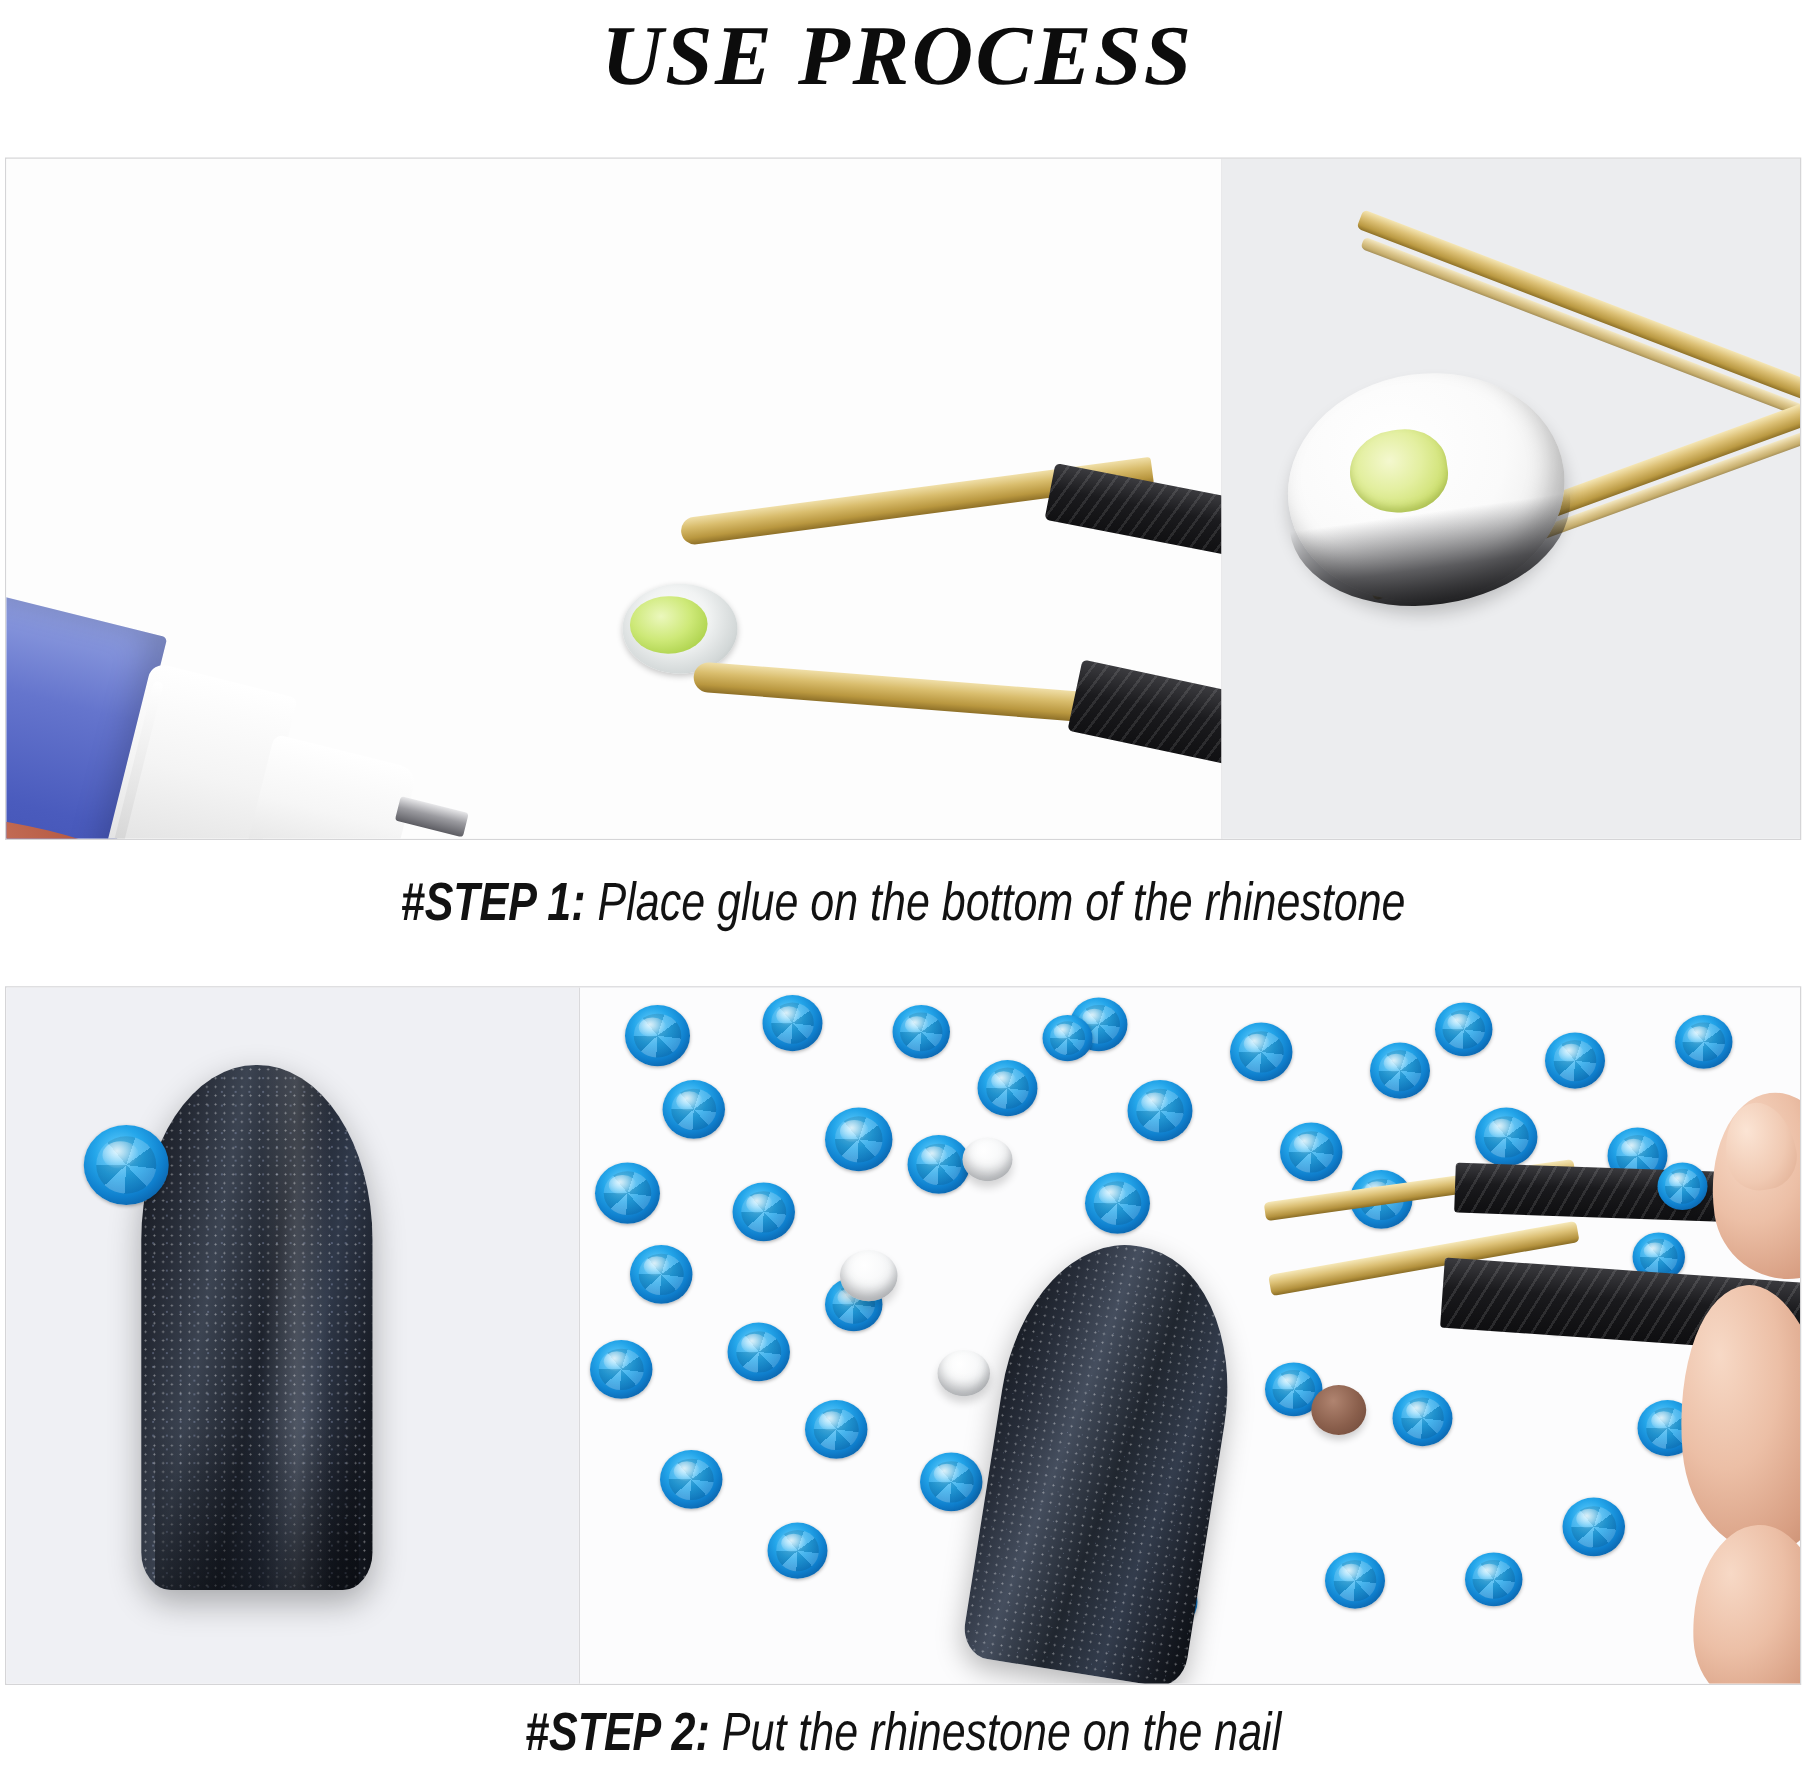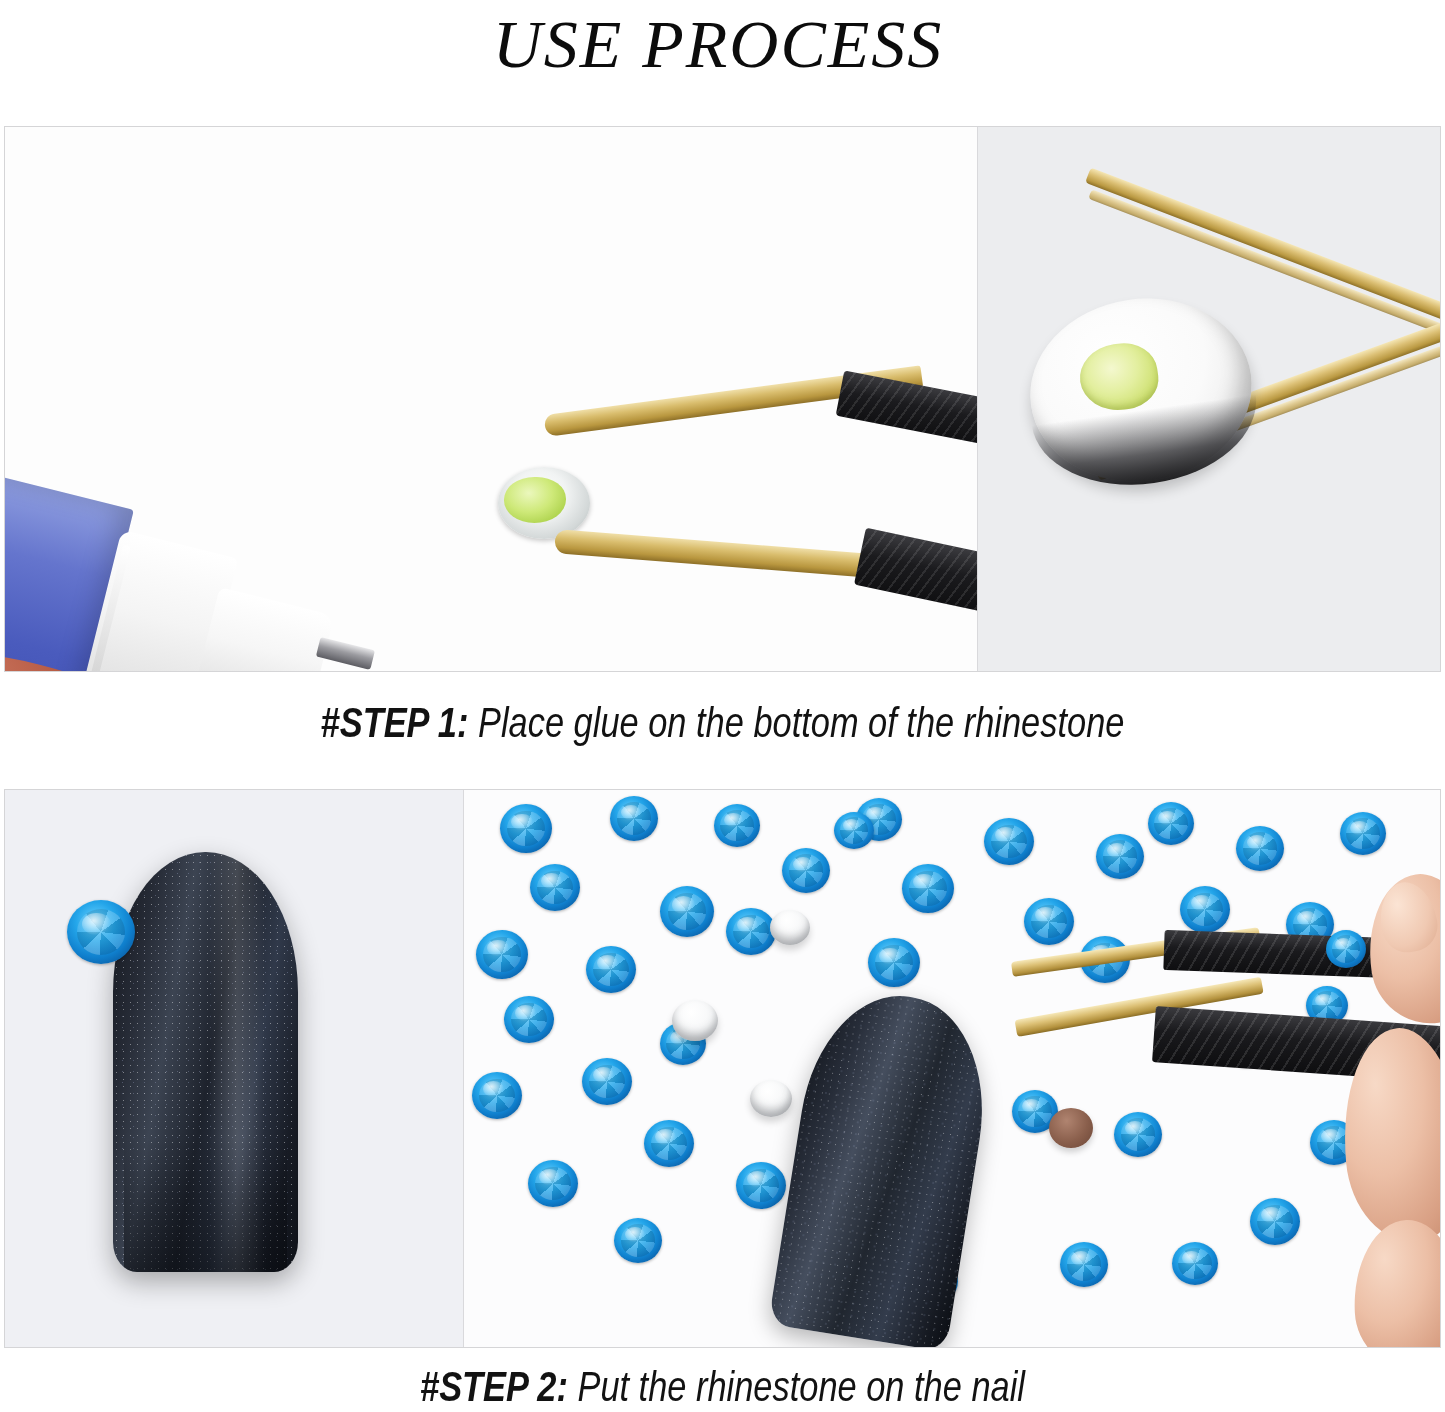--- a/index.html
+++ b/index.html
@@ -10,21 +10,21 @@
     overflow:hidden;
     position:relative;
   }
   .page{position:relative;width:1445px;height:1412px;background:#fff;}
 
   
   .title{
     position:absolute;left:0;top:0;width:1436px;height:110px;
     display:flex;align-items:center;justify-content:center;
     font-family:"Liberation Serif", serif;
-    font-weight:normal;font-style:italic;
+    font-weight:bold;font-style:italic;
     font-size:68px;letter-spacing:2px;color:#0c0c0c;
     line-height:1;
     padding-bottom:22px;box-sizing:border-box;
   }
 
   
   .photo-block{position:absolute;left:4px;box-sizing:border-box;
     border:1px solid #d5d5d7;background:#fff;display:flex;overflow:hidden;}
   #block1{top:126px;width:1437px;height:546px;}
   #block2{top:789px;width:1437px;height:559px;}

